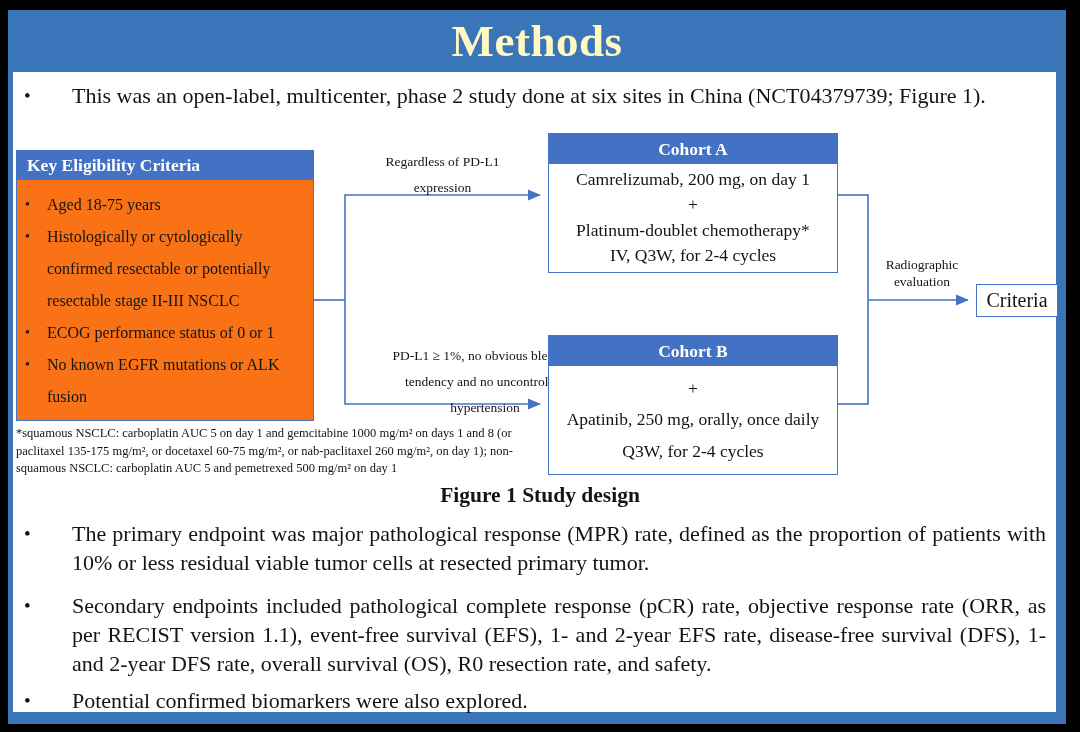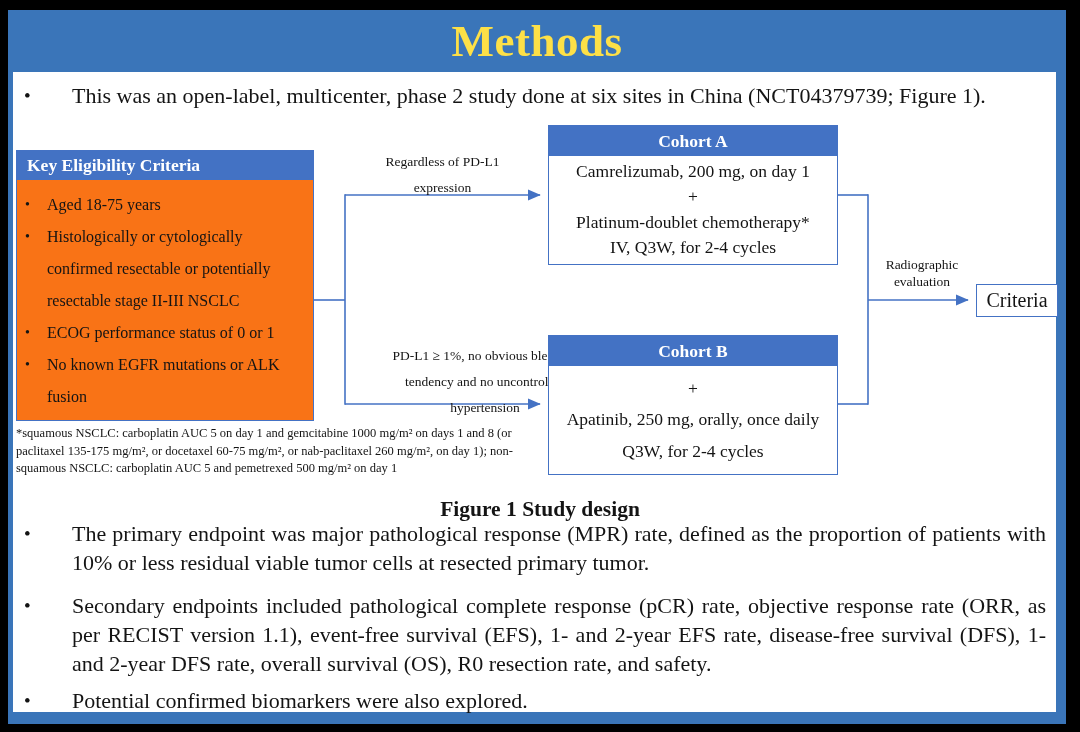--- a/index.html
+++ b/index.html
@@ -2,21 +2,21 @@
 <html><head>
 <meta charset="utf-8">
 <style>
   html,body{margin:0;padding:0;}
   body{width:1080px;height:732px;background:#000;position:relative;
        font-family:"Liberation Serif","DejaVu Serif",serif;color:#141414;}
   .abs{position:absolute;}
   
   .banner{left:8px;top:10px;width:1058px;height:62px;background:#3a75b9;
           display:flex;align-items:center;justify-content:center;}
-  .banner .title{color:#fde047;font-weight:bold;font-size:45px;letter-spacing:.5px;}
+  .banner .title{color:#fef9c3;font-weight:bold;font-size:45px;letter-spacing:.5px;}
   .content{left:8px;top:72px;width:1058px;height:640px;background:#fff;}
   .edge-left{left:8px;top:72px;width:5px;height:652px;background:#3a75b9;}
   .edge-right{left:1056px;top:72px;width:10px;height:652px;background:#3a75b9;}
   .edge-bottom{left:8px;top:712px;width:1058px;height:12px;background:#3a75b9;}
   
   .bullet{display:flex;font-size:22px;line-height:29px;}
   .bullet .dot{width:23px;flex:none;font-size:19px;}
   .bullet .btxt{flex:1;text-align:justify;margin-left:25px;}
   #bullet-intro{left:24px;top:81px;width:1022px;}
   #bullet-primary{left:24px;top:519px;width:1022px;}
@@ -35,32 +35,32 @@
   
   .footnote{left:16px;top:425px;width:534px;font-size:12.5px;line-height:1.4;}
   
   .branchlabel{font-size:13.5px;line-height:26px;text-align:center;}
   #label-top{left:355px;top:149px;width:175px;}
   #label-bottom{left:352px;top:343px;width:186px;margin-left:40px;}
   #label-radio{left:872px;top:256px;width:100px;line-height:17px;}
   
   .cohort{width:290px;height:140px;border:1.5px solid #4472c4;background:#fff;
           box-sizing:border-box;}
-  #cohort-a{left:548px;top:125px;}
+  #cohort-a{left:548px;top:133px;}
   #cohort-b{left:548px;top:335px;}
   .cohort .boxhead{text-align:center;height:30px;line-height:30px;}
   .cohort-body{height:106px;display:flex;flex-direction:column;
                justify-content:space-evenly;text-align:center;font-size:17.5px;}
   .cohort-body .cline{line-height:20px;}
   
   .surgery{left:976px;top:284px;width:82px;height:33px;border:1.5px solid #4472c4;
            box-sizing:border-box;display:flex;align-items:center;justify-content:center;
            font-size:20px;background:#fff;}
   
-  .caption{left:0;top:497px;width:1080px;text-align:center;font-weight:bold;font-size:21.5px;}
+  .caption{left:0;top:483px;width:1080px;text-align:center;font-weight:bold;font-size:21.5px;}
   svg.connectors{position:absolute;left:0;top:0;pointer-events:none;}
 </style>
 </head>
 <body>
 
 <div class="abs content"></div>
 <div class="abs banner">
   <div class="title">Methods</div>
 </div>
 <div class="abs edge-left"></div>

